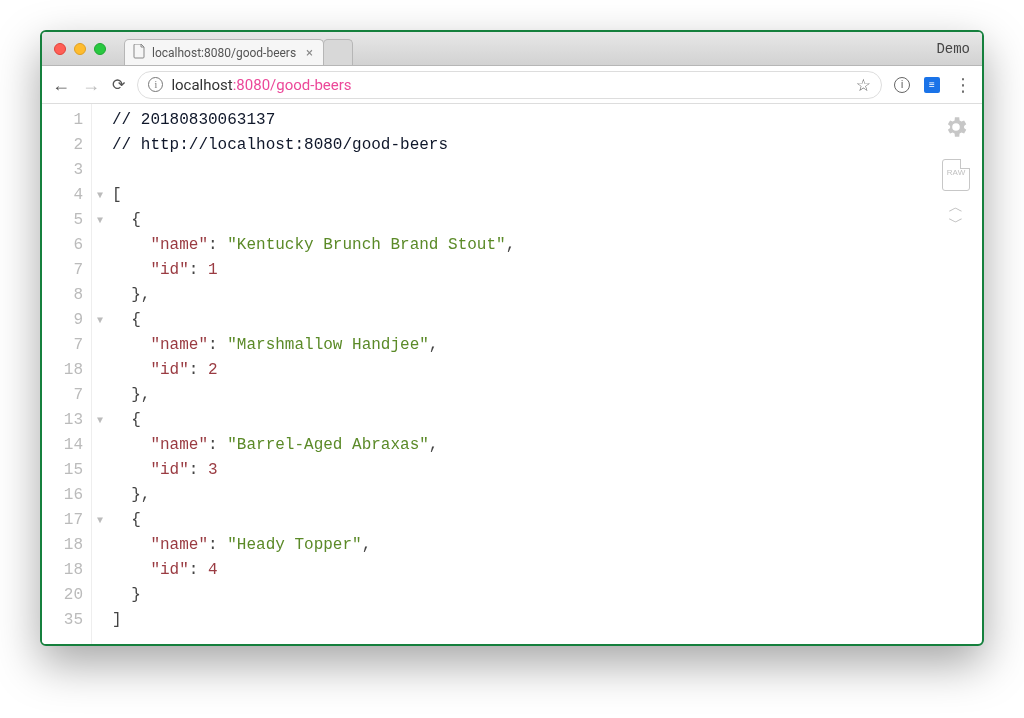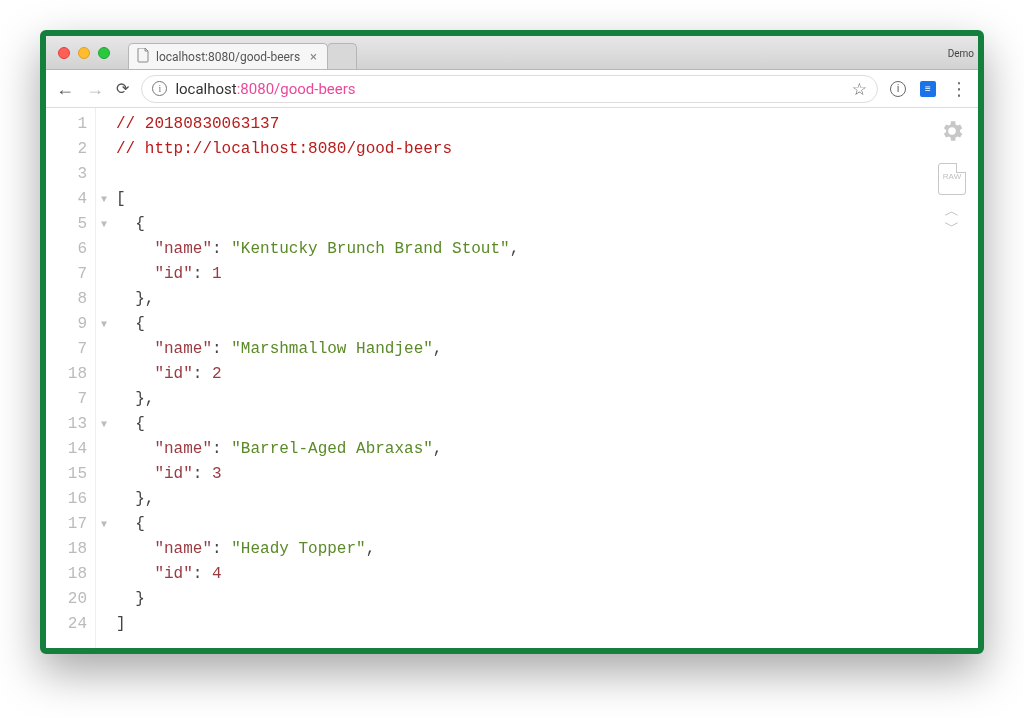--- a/index.html
+++ b/index.html
@@ -5,21 +5,21 @@
     * { margin:0; padding:0; box-sizing:border-box; }
     html,body { height:100%; }
     body {
       font-family:-apple-system,BlinkMacSystemFont,"Segoe UI",Roboto,sans-serif;
       background:#fff;
       display:flex; align-items:flex-start; justify-content:center;
       padding:30px 20px;
     }
     .window {
       width:944px;
-      border:6px solid #15803d;
+      border:2px solid #15803d;
       border-radius:6px;
       box-shadow:0 18px 45px rgba(0,0,0,0.35);
       background:#fff;
       overflow:hidden;
     }
     
     .titlebar {
       background:linear-gradient(#e7e7e7,#d2d2d2);
       border-bottom:1px solid #b6b6b6;
       height:34px;
@@ -48,23 +48,23 @@
     .tab-ghost {
       width:30px;height:26px;
       border-top-left-radius:5px;border-top-right-radius:5px;
       background:#d8d8d8;
       border:1px solid #b6b6b6;border-bottom:none;
       margin-left:-1px;
     }
     .doc-icon{display:inline-block;}
     .tab-close{ margin-left:auto; color:#888; font-size:13px;}
     .demo-label{
-      position:absolute; right:4px; top:0; height:34px;
-      display:flex; align-items:center;
-      font-size:10px; color:#444;
+      position:absolute; right:12px; top:0; height:34px;
+      display:flex; align-items:center;
+      font-size:14px; color:#444;font-family:Liberation Mono, monospace;
     }
     
     .toolbar {
       height:38px;
       background:#fff;
       border-bottom:1px solid #ddd;
       display:flex; align-items:center;
       padding:0 10px;
       gap:12px;
     }
@@ -127,21 +127,21 @@
       padding-top:4px;
     }
     .fold-gutter div{height:25px;display:flex;align-items:center;justify-content:center;}
     .code{
       flex:1;
       padding:4px 0 4px 4px;
       color:#444;
       white-space:pre;
     }
     .code div{height:25px;}
-    .comment{color:#b91c1c;}
+    .comment{color:#0f172a;}
     .key{color:#9a3b42;}
     .string{color:#5b8a28;}
     .number{color:#9a3b42;}
     .side-tools{
       position:absolute;
       right:12px;top:10px;
       display:flex;flex-direction:column;gap:10px;align-items:center;
       color:#bbb;
     }
     .gear-icon svg{width:26px;height:26px;fill:#c7c7c7;}
@@ -214,21 +214,21 @@
         <div>18</div>
         <div>7</div>
         <div>13</div>
         <div>14</div>
         <div>15</div>
         <div>16</div>
         <div>17</div>
         <div>18</div>
         <div>18</div>
         <div>20</div>
-        <div>24</div>
+        <div>35</div>
       </div>
     <div class="fold-gutter" id="foldgutter">
         <div></div>
         <div></div>
         <div></div>
         <div>▼</div>
         <div>▼</div>
         <div></div>
         <div></div>
         <div></div>

